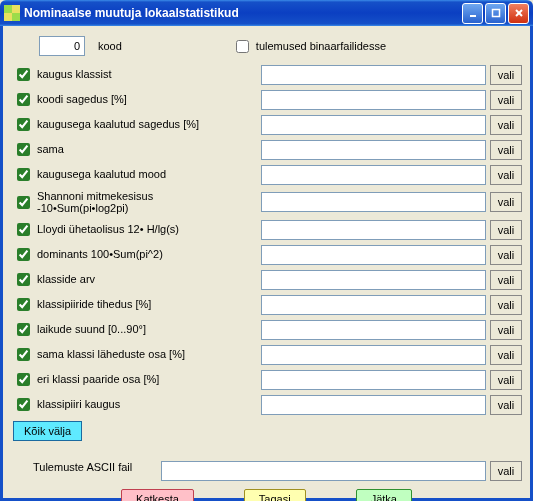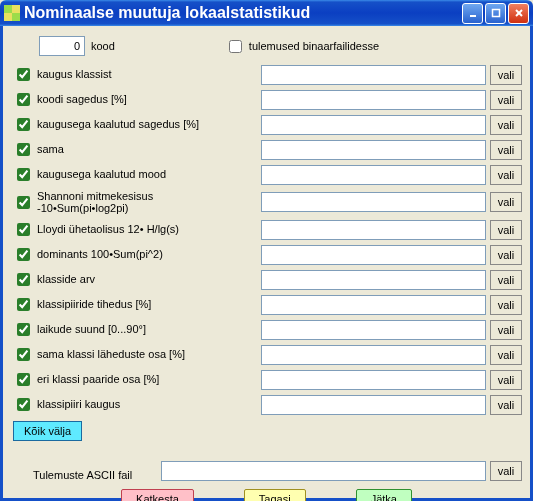--- a/index.html
+++ b/index.html
@@ -13,21 +13,21 @@
     overflow: hidden;
   }
   .titlebar {
     height: 26px;
     background: linear-gradient(to bottom, #3b8be8 0%, #1550c8 8%, #0b3fc2 50%, #1550c8 92%, #3b8be8 100%);
     display: flex;
     align-items: center;
     padding: 0 4px;
     color: #fff;
     font-weight: bold;
-    font-size: 16px;
+    font-size: 12px;
     border-top-left-radius: 6px;
     border-top-right-radius: 6px;
   }
   .title-icon {
     width: 16px; height: 16px;
     margin-right: 4px;
     display: grid;
     grid-template-columns: 8px 8px;
     grid-template-rows: 8px 8px;
   }
@@ -63,21 +63,21 @@
     margin-bottom:6px;
     padding-left:28px;
   }
   .kood-input {
     width:46px; height:20px;
     border:1px solid #7f9db9;
     text-align:right;
     padding:0 4px;
     font-size:11px;
   }
-  .kood-label { margin-left:6px; }
+  .kood-label { margin-left:13px; }
   .bin-check { margin-left:110px; display:flex; align-items:center; gap:4px; }
   .row {
     display:flex;
     align-items:center;
     height:25px;
   }
   .check-col { width:250px; display:flex; align-items:center; gap:4px; padding-left:2px; line-height:1.1; }
   .txt {
     flex:1;
     height:20px;
@@ -99,21 +99,21 @@
   }
   .koik-btn {
     margin:4px 0 18px 2px;
     background:#5feaff;
     border:1px solid #1a6aa0;
     padding:3px 10px;
     font-size:11px;
     cursor:pointer;
   }
   .ascii-row {
-    display:flex;align-items:flex-end;
+    display:flex;align-items:flex-start;
     margin:2px 0 8px 22px;
   }
   .ascii-label { width:128px; }
   .ascii-input {
     flex:1;height:20px;
     border:1px solid #7f9db9;background:#fff;
     margin-right:4px;
   }
   .bottom-btns {
     display:flex;justify-content:center;gap:50px;

